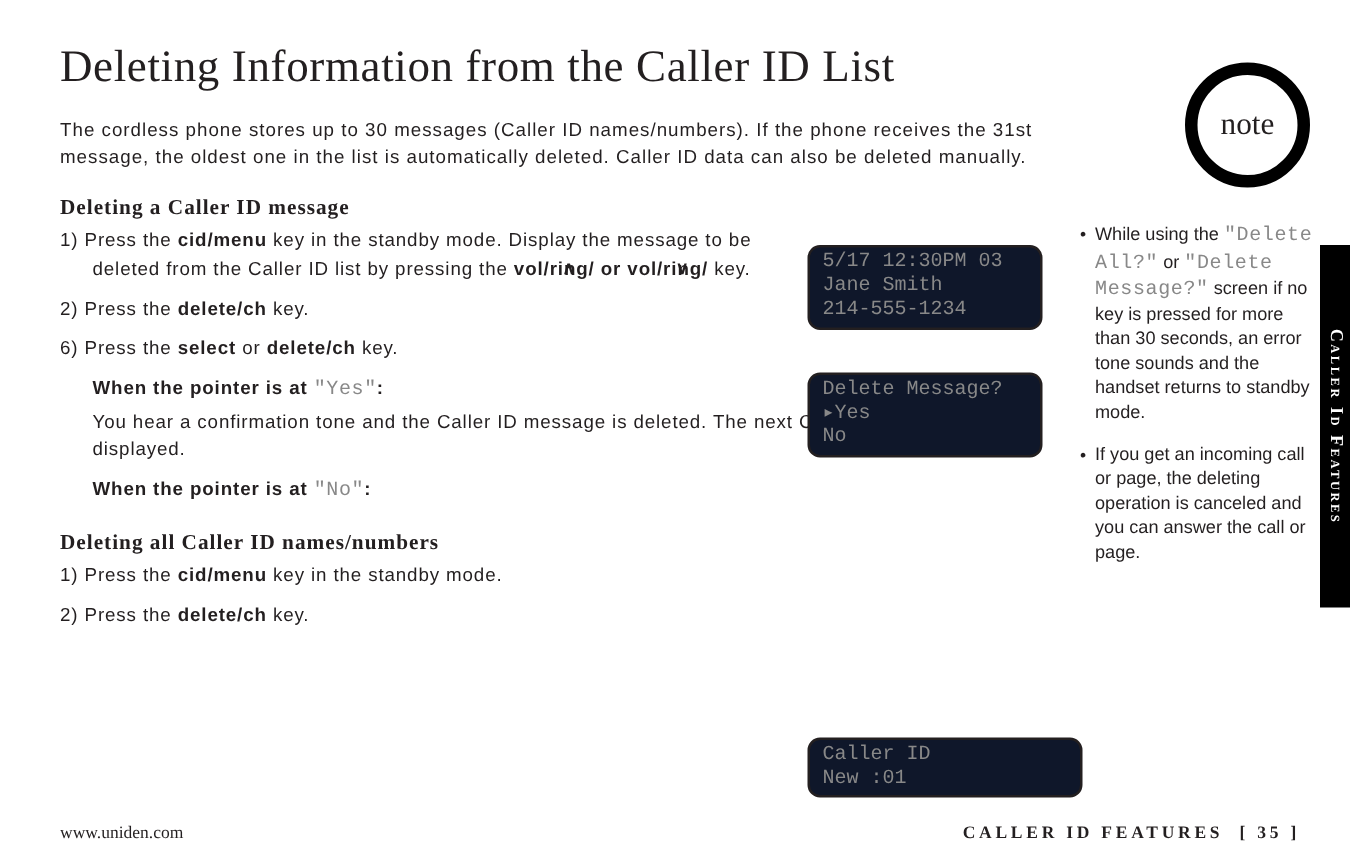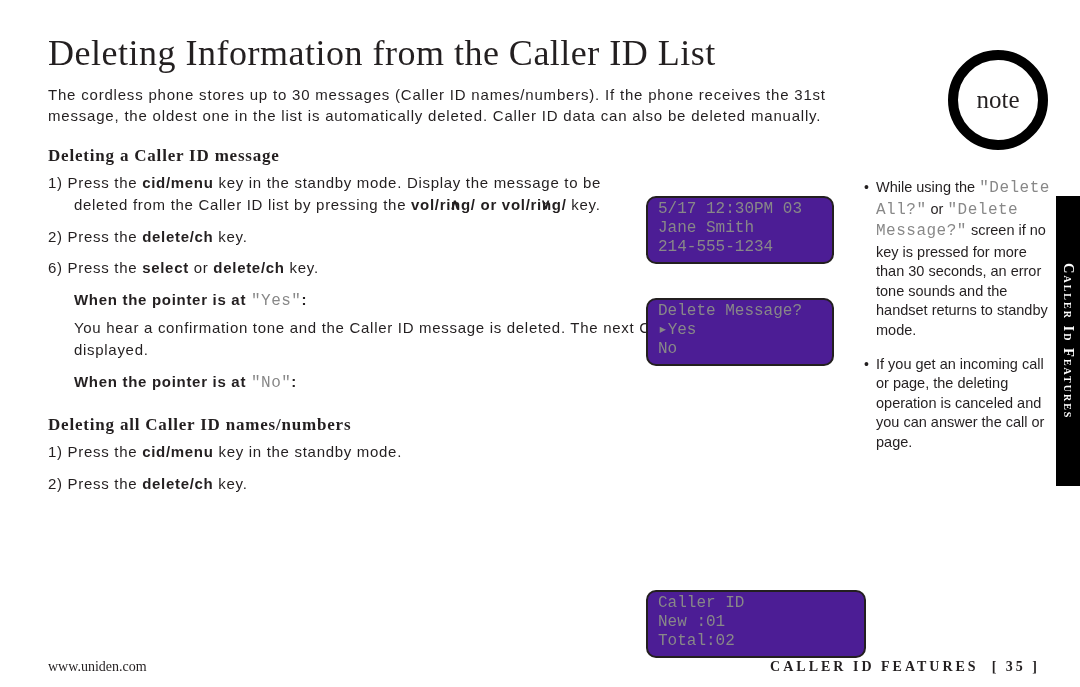--- a/index.html
+++ b/index.html
@@ -15,21 +15,21 @@
   .page {
     position: absolute;
     inset: 0;
     padding: 32px 40px 0 48px;
   }
   h1.title {
     font-family: Georgia, "Times New Roman", serif;
     font-weight: 400;
     font-size: 36px;
     letter-spacing: 0.5px;
-    margin-bottom: 10px;
+    margin-bottom: 20px;
   }
   .intro {
     font-size: 15px;
     letter-spacing: 0.8px;
     line-height: 1.4;
     max-width: 790px;
   }
   .section-h {
     font-size: 17px;
     font-weight: 700;
@@ -74,21 +74,21 @@
   
   .lcd {
     position: absolute;
     border: 2px solid #231f20;
     border-radius: 10px;
     padding: 2px 10px 4px 10px;
     font-family: "Courier New", monospace;
     font-size: 16px;
     color: #888;
     line-height: 1.2;
-    background: #4c1d95;
+    background: #0f172a;
   }
   .lcd1 { top: 196px; left: 646px; width: 188px; }
   .lcd2 { top: 275px; left: 646px; width: 188px; margin-top: 23px; }
   .lcd3 { top: 590px; left: 646px; width: 220px; }
   .ptr { color: #888; }
   
   .side {
     position: absolute;
     top: 50px;
     right: 26px;
@@ -216,21 +216,20 @@
     <div>214-555-1234</div>
   </div>
   <div class="lcd lcd2">
     <div>Delete Message?</div>
     <div class="ptr">▸Yes</div>
     <div> No</div>
   </div>
   <div class="lcd lcd3">
     <div> Caller ID</div>
     <div> New  :01</div>
-    <div> Total:02</div>
   </div>
 
   <div class="side">
     <div class="notecircle">
       <span>note</span>
     </div>
     <ul class="notes">
       <li>
         <span>While using the </span><span class="lcdword">"Delete All?"</span><span> or </span><span class="lcdword">"Delete Message?"</span><span> screen if no key is pressed for more than 30 seconds, an error tone sounds and the handset returns to standby mode.</span>
       </li>

